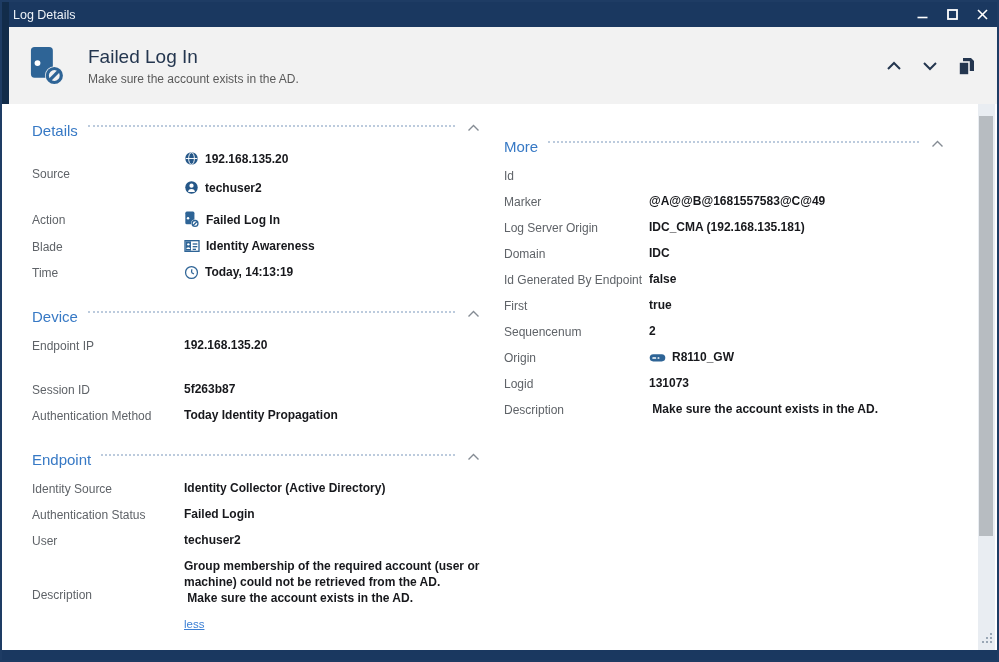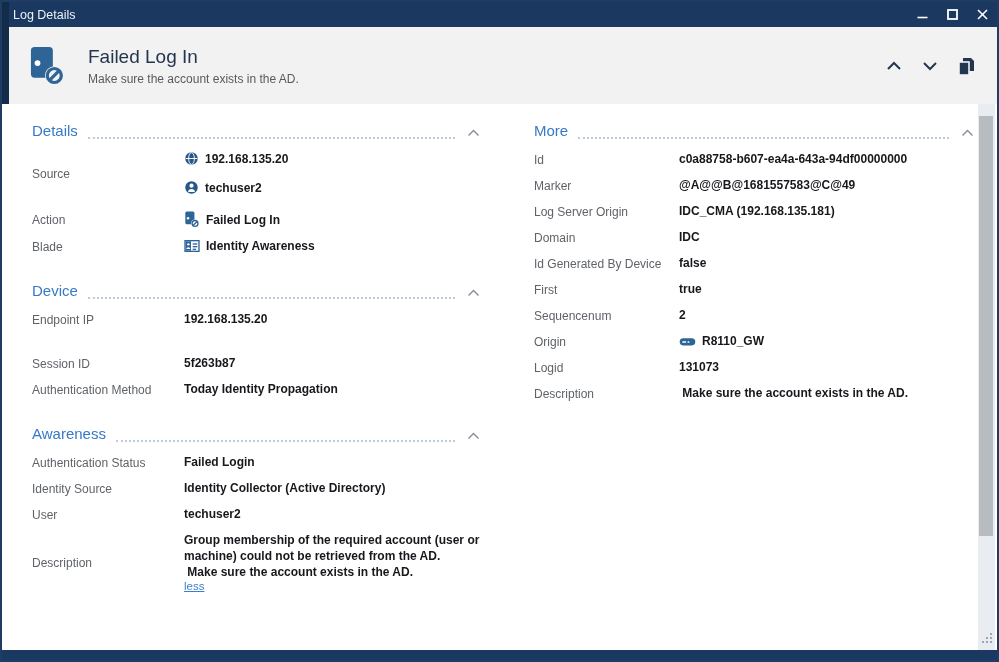--- a/index.html
+++ b/index.html
@@ -24,23 +24,23 @@
   .edge-strip{position:absolute;left:-2px;top:-27px;width:9px;height:104px;background:#122c4a;}
   .header-icon{margin-right:22px;margin-top:4px;}
   .header-text .h-title{font-size:19px;color:#24364f;margin-bottom:4px;}
   .header-text .h-sub{font-size:12px;color:#5a5a5a;}
   .header-actions{margin-left:auto;display:flex;align-items:center;gap:10px;}
   .icon-btn{width:26px;height:26px;display:flex;align-items:center;justify-content:center;cursor:pointer;border-radius:2px;}
   
   .content{position:relative;flex:1;background:#fff;}
   .col{position:absolute;top:18px;}
   .col-left{left:30px;width:450px;}
-  .col-right{left:532px;width:442px;}
+  .col-right{left:502px;width:442px;margin-top:16px;}
   .section{margin-bottom:28px;}
-  .section-header{display:flex;align-items:flex-end;margin-bottom:12px;}
+  .section-header{display:flex;align-items:flex-start;margin-bottom:12px;}
   .section-title{font-size:15px;color:var(--accent-blue);white-space:nowrap;}
   .leader{flex:1;margin:3px 10px 0 10px;border-top:2px dotted var(--dots);}
   .collapse{cursor:pointer;display:flex;align-items:center;padding:2px;}
   .row{display:flex;align-items:center;margin-bottom:10px;min-height:16px;}
   .row-label{width:152px;flex:0 0 auto;font-size:12px;color:var(--label-gray);padding-top:1px;}
   .col-right .row-label{width:145px;}
   .row-value{display:flex;align-items:center;gap:6px;font-size:12px;font-weight:bold;
              color:var(--value-dark);white-space:nowrap;}
   .value-stack .value-line{display:flex;align-items:center;gap:6px;font-size:12px;
              font-weight:bold;color:var(--value-dark);}
@@ -177,20 +177,31 @@
               <rect x="2.5" y="5" width="8" height="14" fill="#2e6496"></rect>
               <circle cx="6.5" cy="9.5" r="1.8" fill="#fff"></circle>
               <path d="M3.5 16.5 a3 2.6 0 0 1 6 0 z" fill="#fff"></path>
               <line x1="13" y1="9" x2="20" y2="9" stroke="#2e6496" stroke-width="2"></line>
               <line x1="13" y1="13" x2="20" y2="13" stroke="#2e6496" stroke-width="2"></line>
               <line x1="13" y1="17" x2="18" y2="17" stroke="#2e6496" stroke-width="2"></line>
             </svg>
             <span>Identity Awareness</span>
           </div>
         </div>
+        <div class="row">
+          <div class="row-label">Time</div>
+          <div class="row-value">
+            <svg class="icon" width="15" height="15" viewBox="0 0 24 24">
+              <circle cx="12" cy="12" r="9.5" fill="none" stroke="#2e6496" stroke-width="2"></circle>
+              <line x1="12" y1="12" x2="12.5" y2="6.8" stroke="#2e6496" stroke-width="2"></line>
+              <line x1="12" y1="12" x2="15.8" y2="14.5" stroke="#2e6496" stroke-width="2"></line>
+            </svg>
+            <span>Today, 14:13:19</span>
+          </div>
+        </div>
       </div>
 
       <div class="section">
         <div class="section-header">
           <span class="section-title">Device</span>
           <span class="leader"></span>
           <span class="collapse">
             <svg width="13" height="8" viewBox="0 0 13 8">
                 <polyline points="1.5,6.5 6.5,1.5 11.5,6.5" fill="none" stroke="#848b93" stroke-width="1.4"></polyline>
               </svg>
@@ -214,55 +225,55 @@
         <div class="row">
           <div class="row-label">Authentication Method</div>
           <div class="row-value">
               <span>Today Identity Propagation</span>
             </div>
         </div>
       </div>
 
       <div class="section">
         <div class="section-header">
-          <span class="section-title">Awareness</span>
+          <span class="section-title">Endpoint</span>
           <span class="leader"></span>
           <span class="collapse">
             <svg width="13" height="8" viewBox="0 0 13 8">
                 <polyline points="1.5,6.5 6.5,1.5 11.5,6.5" fill="none" stroke="#848b93" stroke-width="1.4"></polyline>
               </svg>
           </span>
         </div>
         <div class="row">
+          <div class="row-label">Identity Source</div>
+          <div class="row-value">
+              <span>Identity Collector (Active Directory)</span>
+            </div>
+        </div>
+        <div class="row">
           <div class="row-label">Authentication Status</div>
           <div class="row-value">
               <span>Failed Login</span>
-            </div>
-        </div>
-        <div class="row">
-          <div class="row-label">Identity Source</div>
-          <div class="row-value">
-              <span>Identity Collector (Active Directory)</span>
             </div>
         </div>
         <div class="row">
           <div class="row-label">User</div>
           <div class="row-value">
               <span>techuser2</span>
             </div>
         </div>
         <div class="row">
           <div class="row-label">Description</div>
           <div class="value-stack">
             <div class="value-line" style="align-items:flex-start;">
               <span class="multiline">Group membership of the required account (user or
 machine) could not be retrieved from the AD.
  Make sure the account exists in the AD.</span>
             </div>
-            <div class="value-line" style="margin-top:0;">
+            <div class="value-line" style="margin-top:12px;">
               <a class="less">less</a>
             </div>
           </div>
         </div>
       </div>
     </div>
 
     <div class="col col-right">
       <div class="section">
         <div class="section-header">
@@ -270,44 +281,41 @@
           <span class="leader"></span>
           <span class="collapse">
             <svg width="13" height="8" viewBox="0 0 13 8">
                 <polyline points="1.5,6.5 6.5,1.5 11.5,6.5" fill="none" stroke="#848b93" stroke-width="1.4"></polyline>
               </svg>
           </span>
         </div>
 
         <div class="row">
           <div class="row-label">Id</div>
-          <div class="row-value">
-              <span>c0a88758-b607-ea4a-643a-94df00000000</span>
-            </div>
         </div>
         <div class="row">
           <div class="row-label">Marker</div>
           <div class="row-value">
               <span>@A@@B@1681557583@C@49</span>
             </div>
         </div>
         <div class="row">
           <div class="row-label">Log Server Origin</div>
           <div class="row-value">
               <span>IDC_CMA (192.168.135.181)</span>
             </div>
         </div>
         <div class="row">
           <div class="row-label">Domain</div>
           <div class="row-value">
               <span>IDC</span>
             </div>
         </div>
         <div class="row">
-          <div class="row-label">Id Generated By Device</div>
+          <div class="row-label">Id Generated By Endpoint</div>
           <div class="row-value">
               <span>false</span>
             </div>
         </div>
         <div class="row">
           <div class="row-label">First</div>
           <div class="row-value">
               <span>true</span>
             </div>
         </div>

